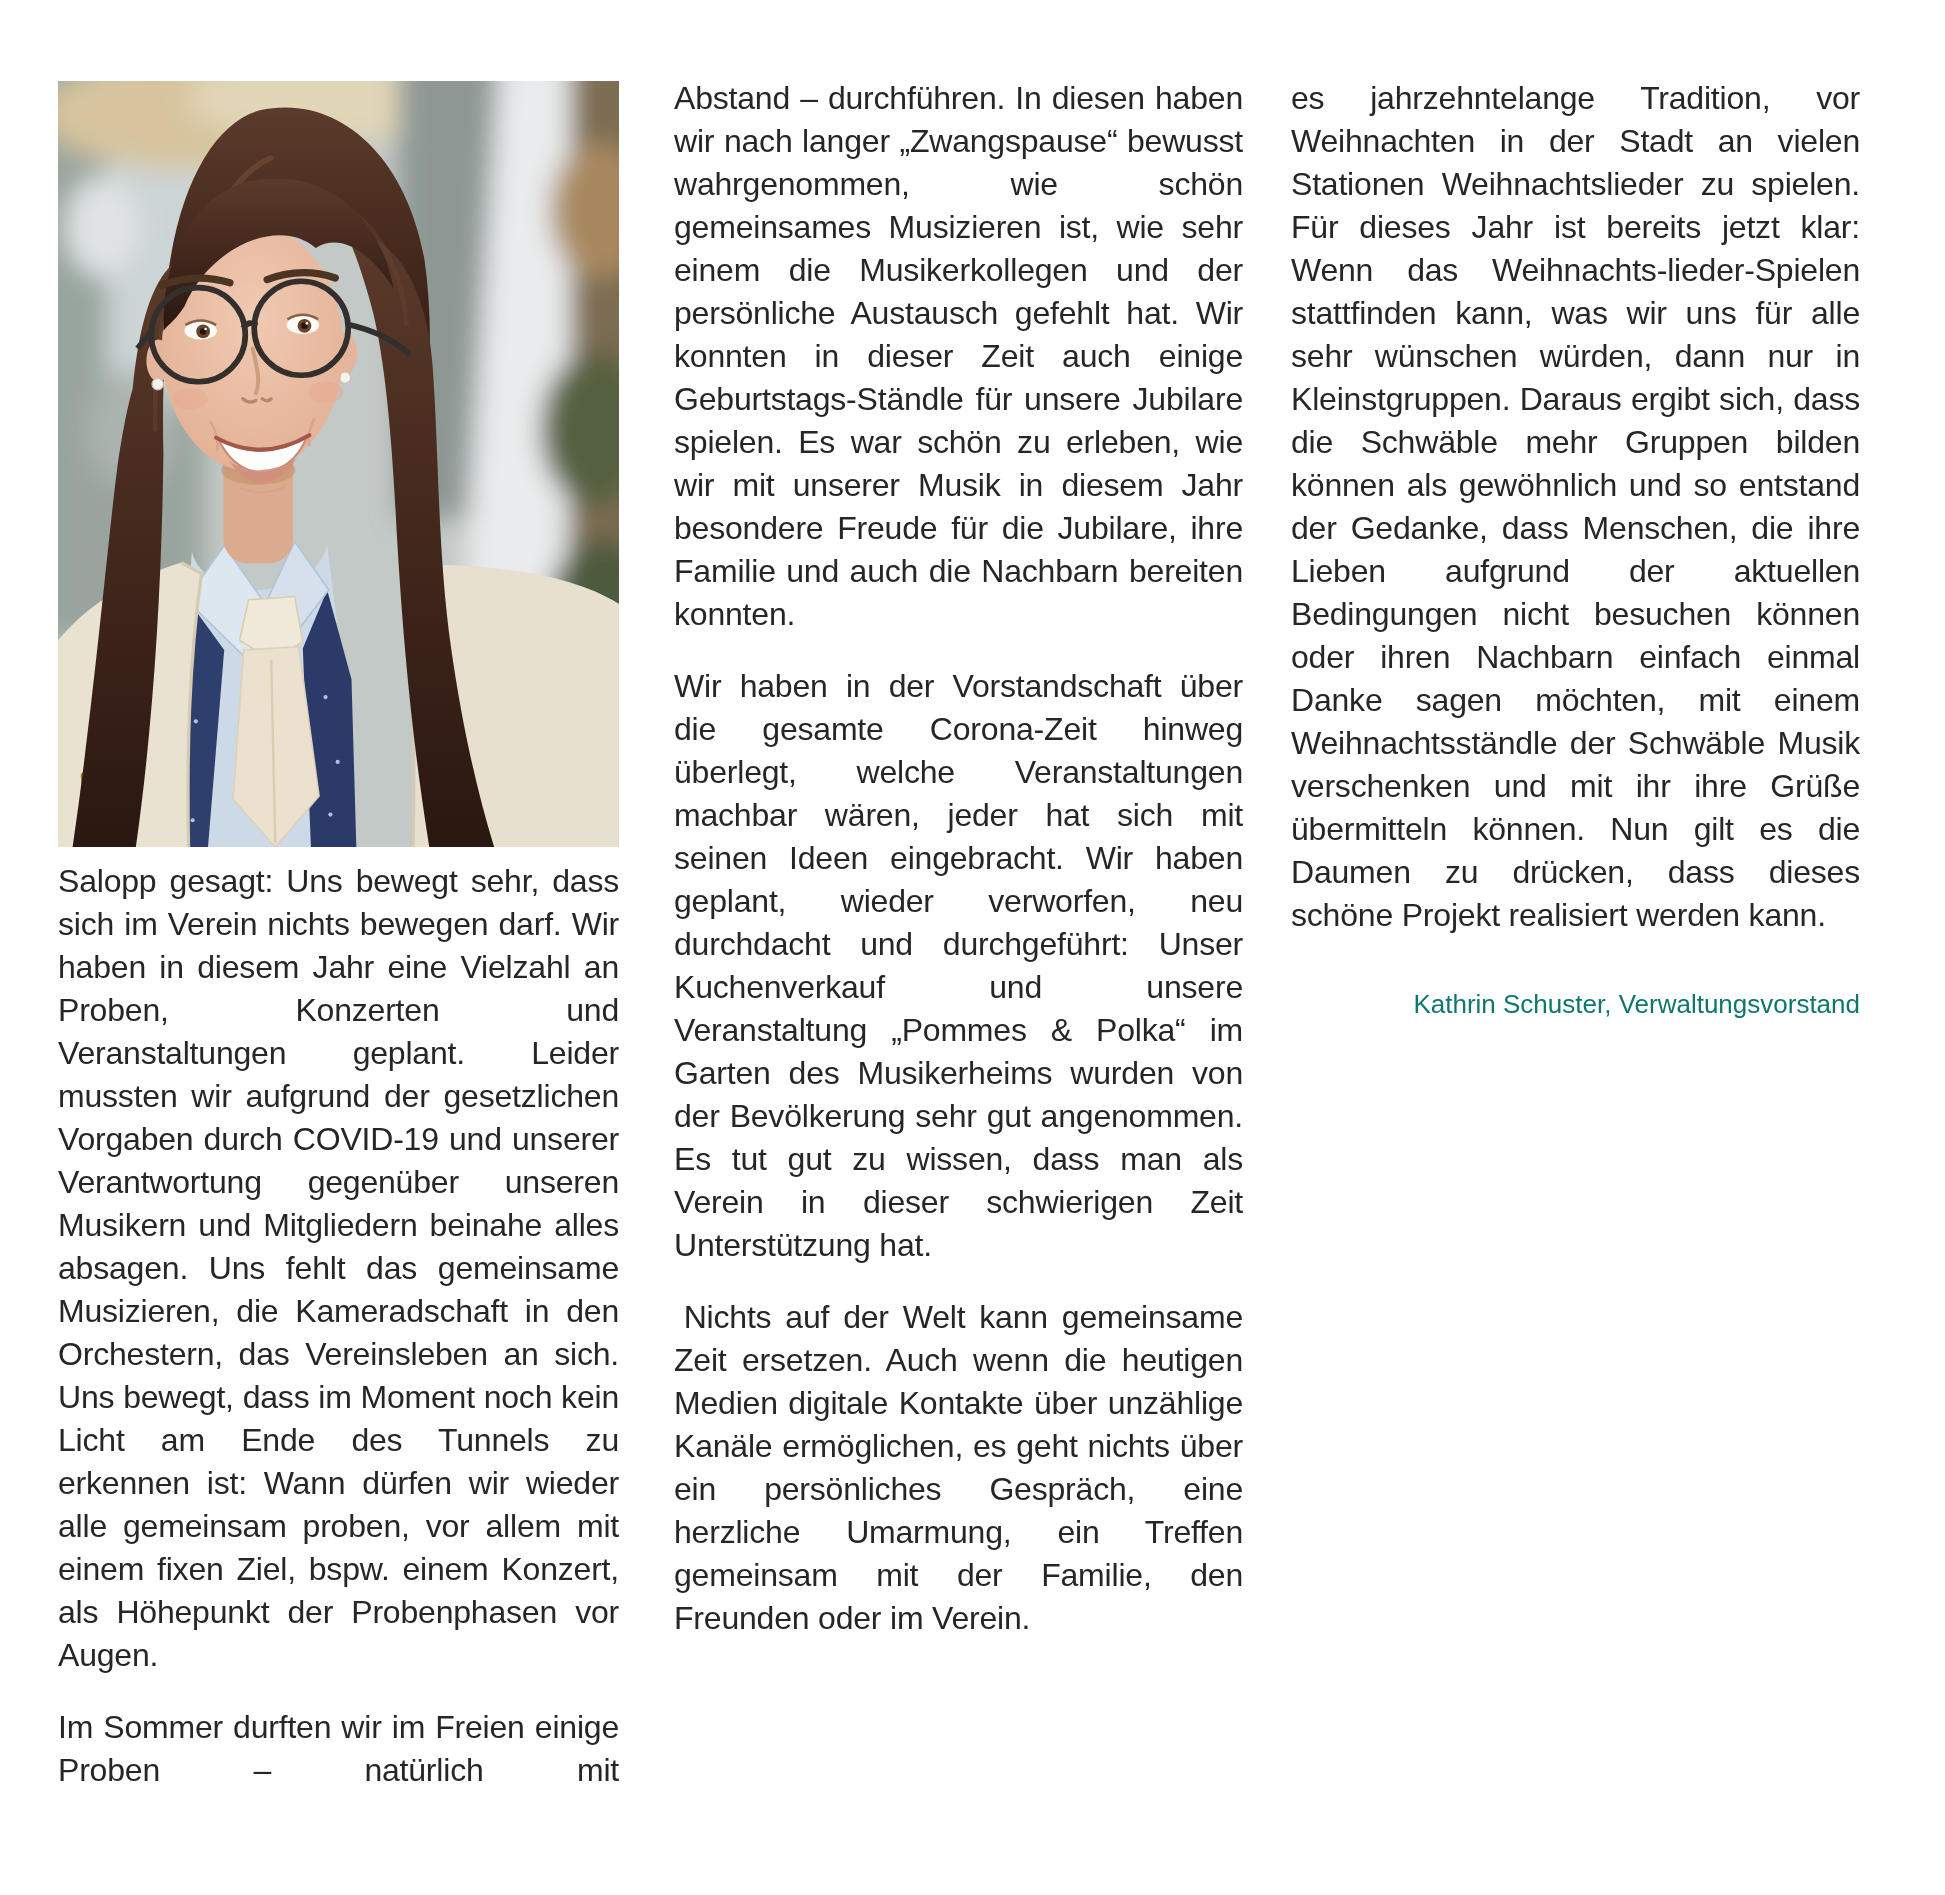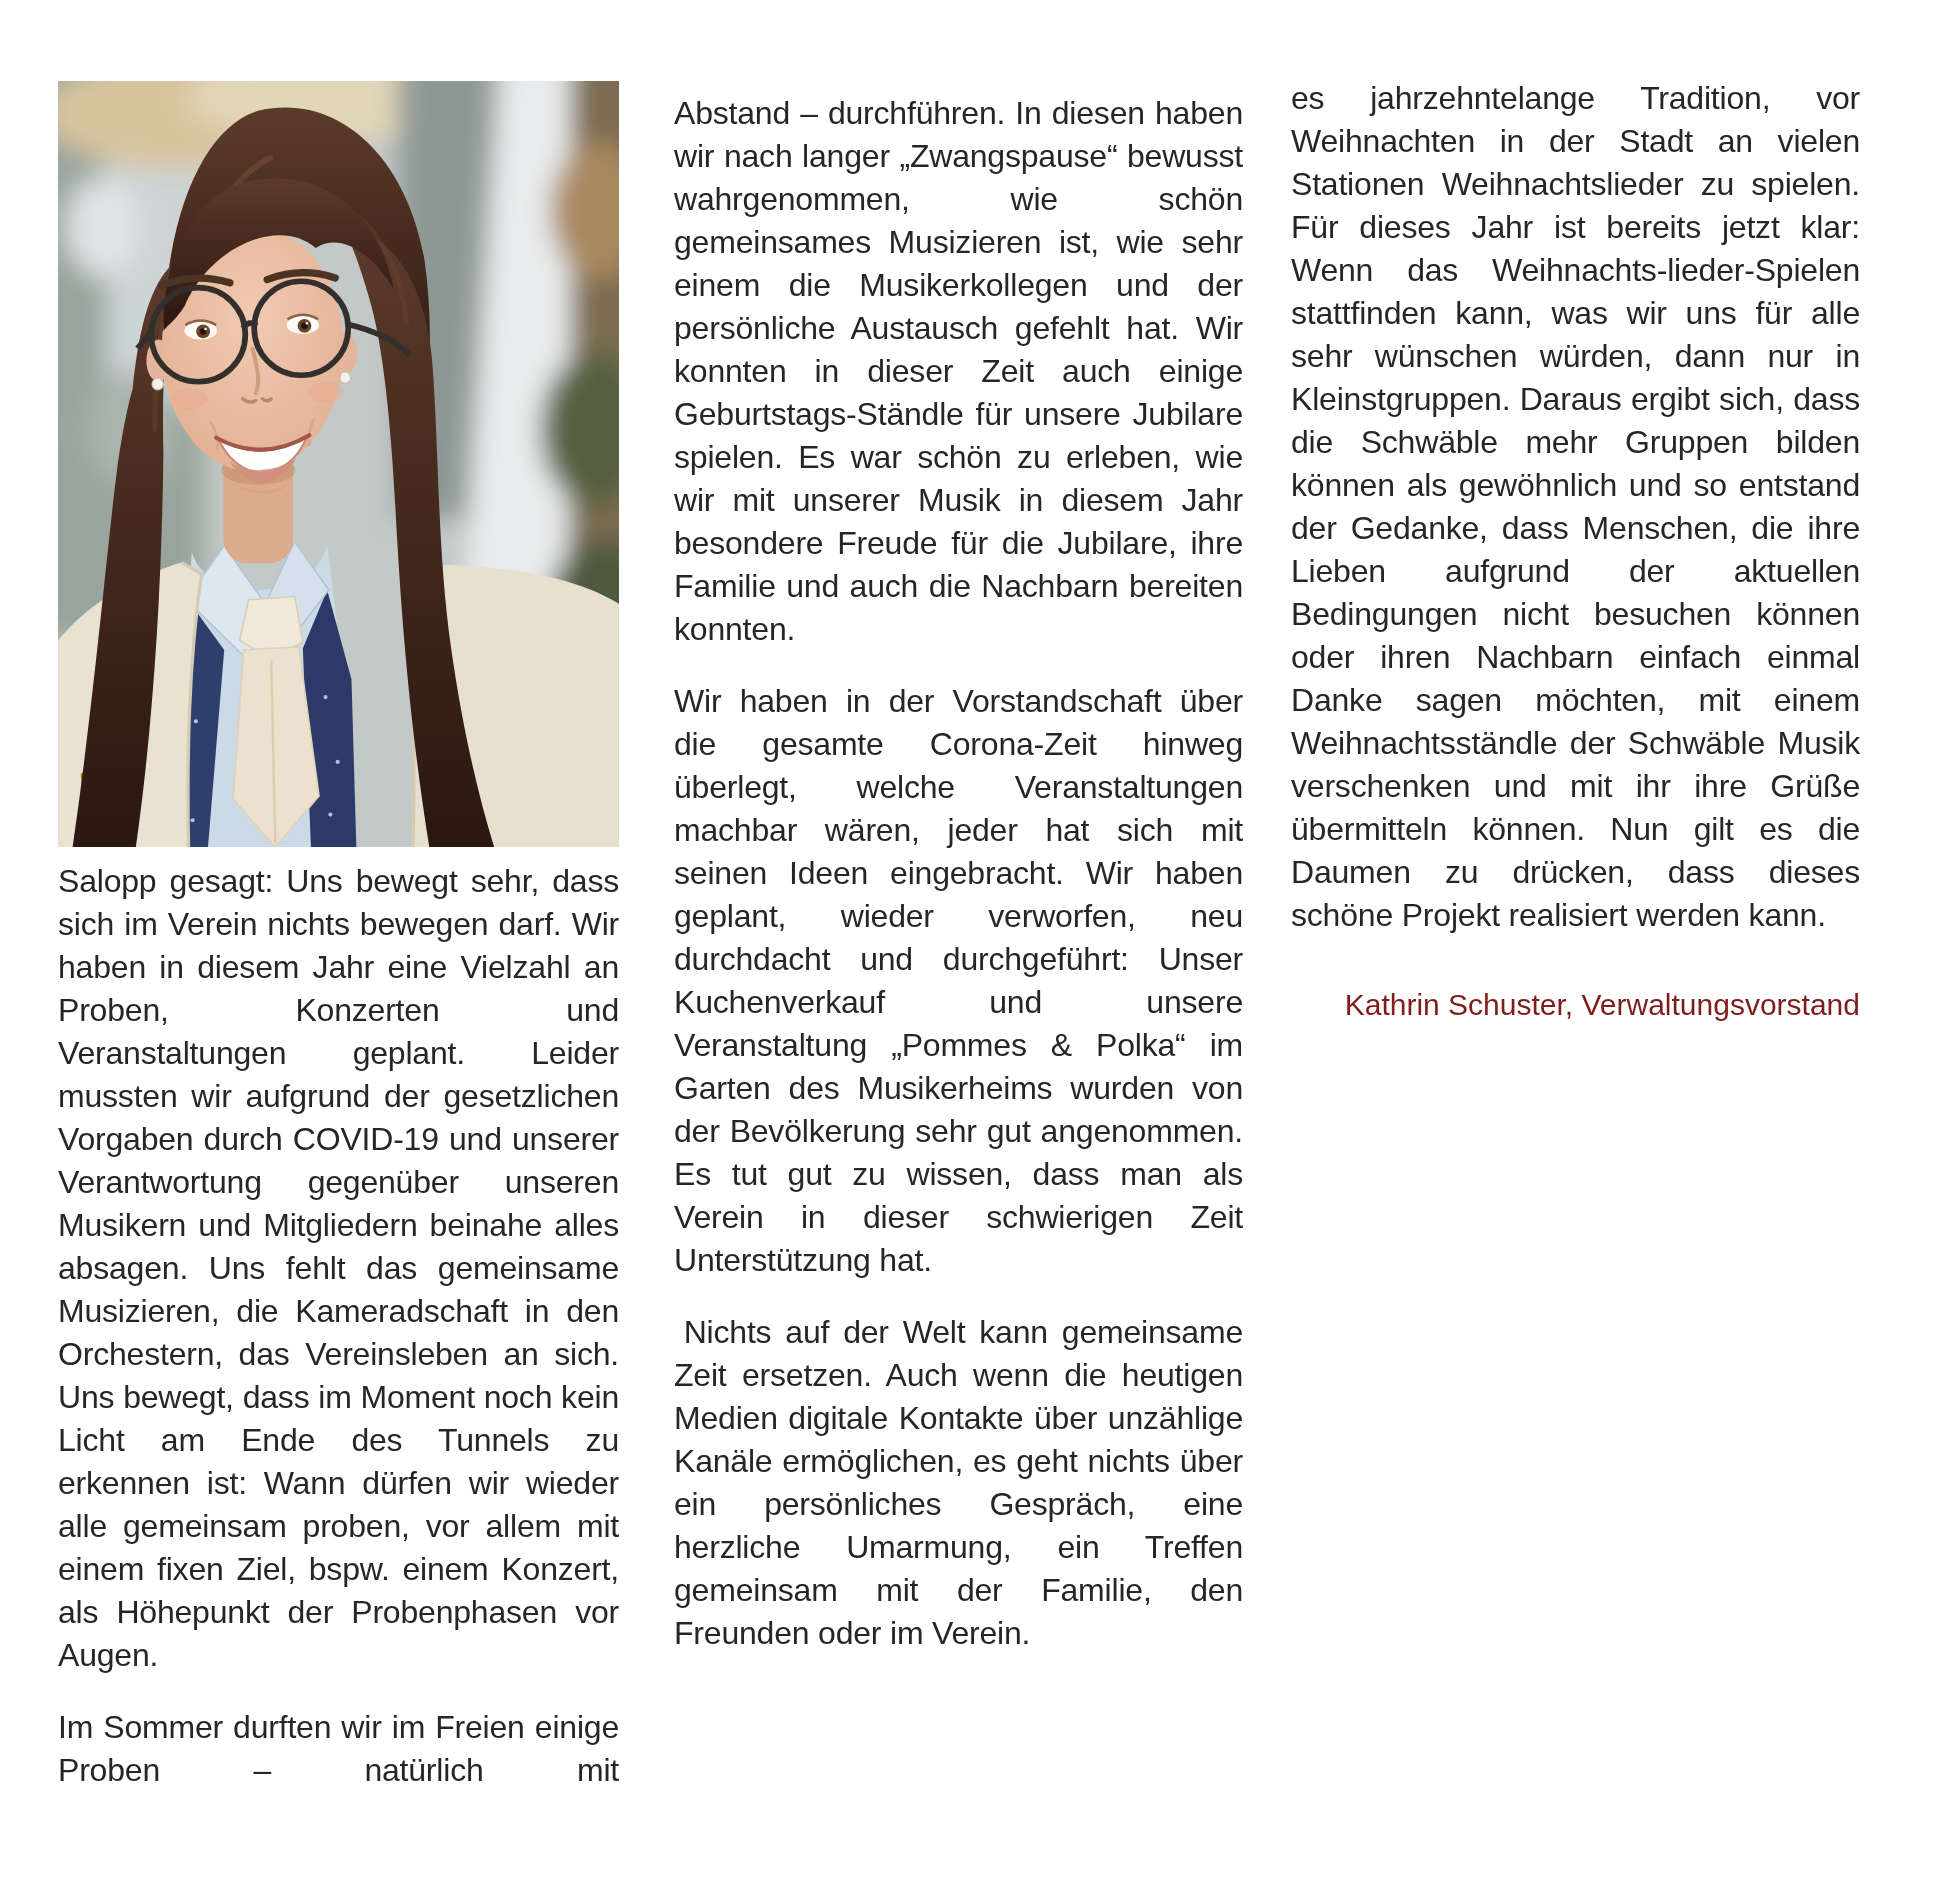--- a/index.html
+++ b/index.html
@@ -16,31 +16,31 @@
     text-align: justify;
     color: #262626;
     font-size: 32px;
     line-height: 43px;
     letter-spacing: -0.2px;
   }
   .col p { margin: 0 0 29px 0; hyphens: manual; -webkit-hyphens: manual; }
   .col p.cont { text-align-last: justify; }
   .col p.sp { text-indent: 9.7px; }
   .col-1 { left: 58px;   top: 81px; width: 561px; }
-  .col-2 { left: 674px;  top: 92px;  width: 569px; }
+  .col-2 { left: 674px;  top: 77px;  width: 569px; }
   .col-3 { left: 1291px; top: 77px;  width: 569px; }
   figure.photo { margin: 0 0 13px 0; padding: 0; }
   figure.photo svg { display: block; width: 561px; height: 766px; }
   .signature {
     margin-top: 47px;
     text-align: right;
     text-align-last: right;
-    font-size: 30px;
+    font-size: 26px;
     line-height: 41px;
-    color: #7f1d1d;
+    color: #0f766e;
     letter-spacing: 0;
   }
 </style>
 </head>
 <body>
 
 <div class="page">
 
   <div class="col col-1">
     <figure class="photo">

